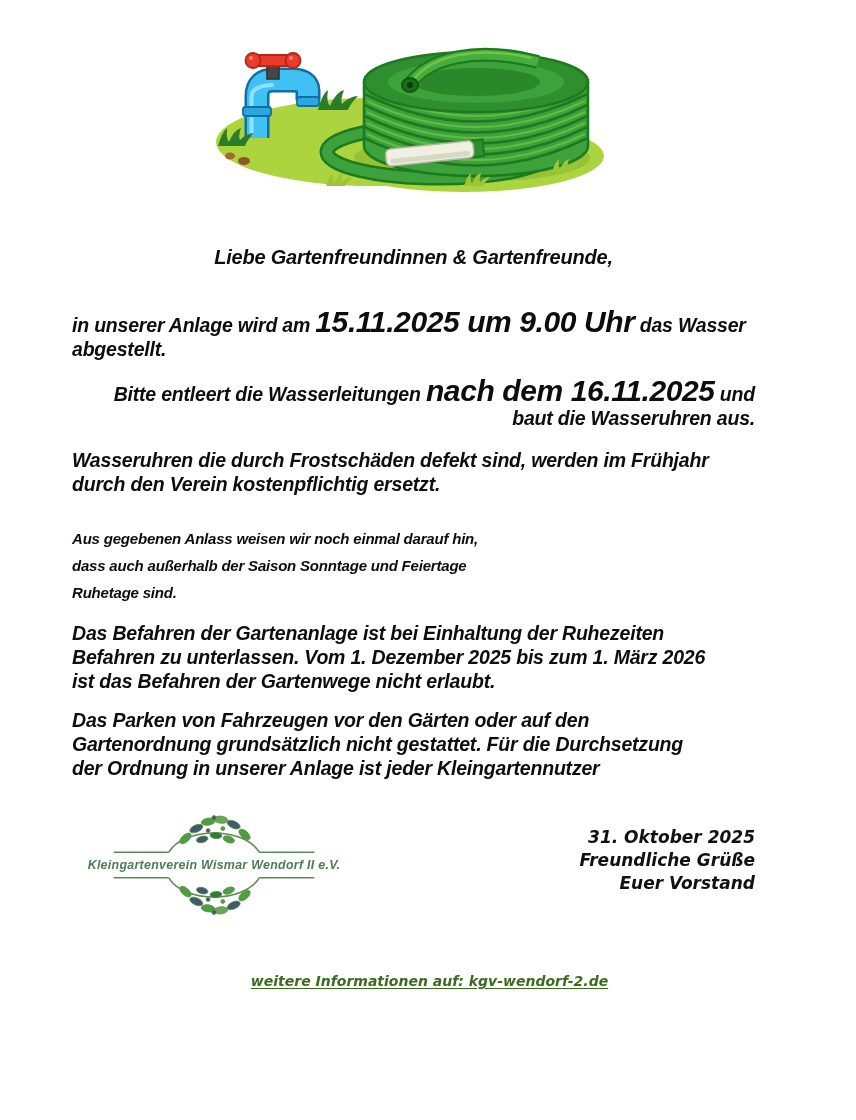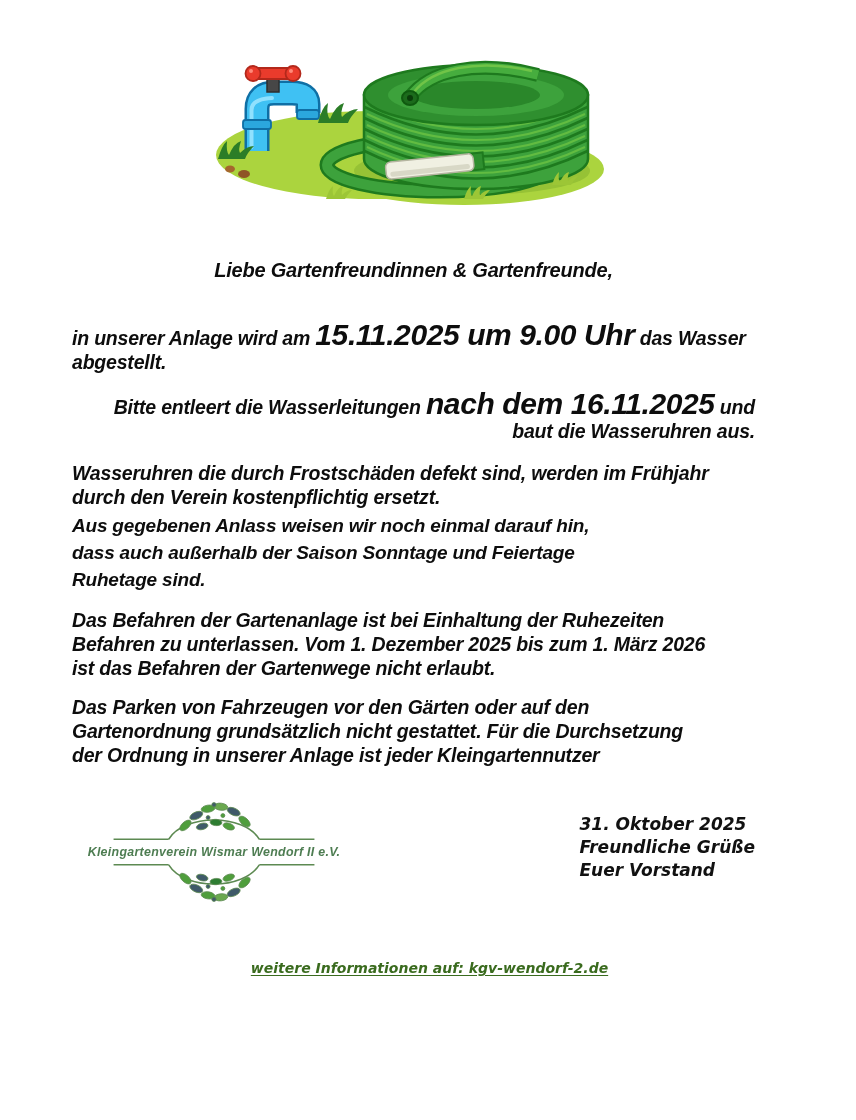--- a/index.html
+++ b/index.html
@@ -6,47 +6,48 @@
   html,body { background:#ffffff; }
   .page {
     position:relative;
     width:856px; height:1120px;
     margin:0 auto;
     background:#ffffff;
     overflow:hidden;
     font-family:"Liberation Sans", sans-serif;
     font-style:italic; font-weight:bold;
     color:#0d0d0d;
-    padding:42px 101px 0 72px;
+    padding:29px 101px 0 72px;
   }
   .hero { width:390px; height:165px; margin:5px 0 0 142px; }
   .salutation {
     margin-top:42px;
     text-align:center;
     font-size:20px; letter-spacing:-0.2px;
     line-height:25px;
   }
   .content { margin-top:40px; }
   .para { font-size:19.5px; line-height:24px; letter-spacing:-0.2px; }
   .para .ln { line-height:24px; }
   .em-big { font-size:30px; line-height:24px; letter-spacing:-0.4px; }
   .p1 { margin-top:0; }
   .p2 { margin-top:18px;text-align:right; }
   .p3 { margin-top:18px; }
-  .p4 { margin-top:3px; font-size:19px; }
+  .p4 { margin-top:29px; font-size:15px; }
   .p4 .ln { line-height:27px; }
   .p5 { margin-top:15px; }
   .p6 { margin-top:15px; }
   .footer-row {
     margin-top:28px;
     display:flex; align-items:flex-start;
   }
   .logo { width:256px; height:116px; margin-left:14px; flex:0 0 auto; }
   .signature {
     margin-left:auto; margin-top:18px;
+    text-align:right;
     font-family:"DejaVu Sans", sans-serif;
     font-weight:bold;
     font-size:17px; line-height:23px; color:#111;
   }
   .link-row { margin-top:48px; text-align:center; }
   .site-link {
     font-family:"DejaVu Sans", sans-serif;
     font-style:italic; font-weight:bold;
     font-size:14px;
     color:#3a6b1e;

